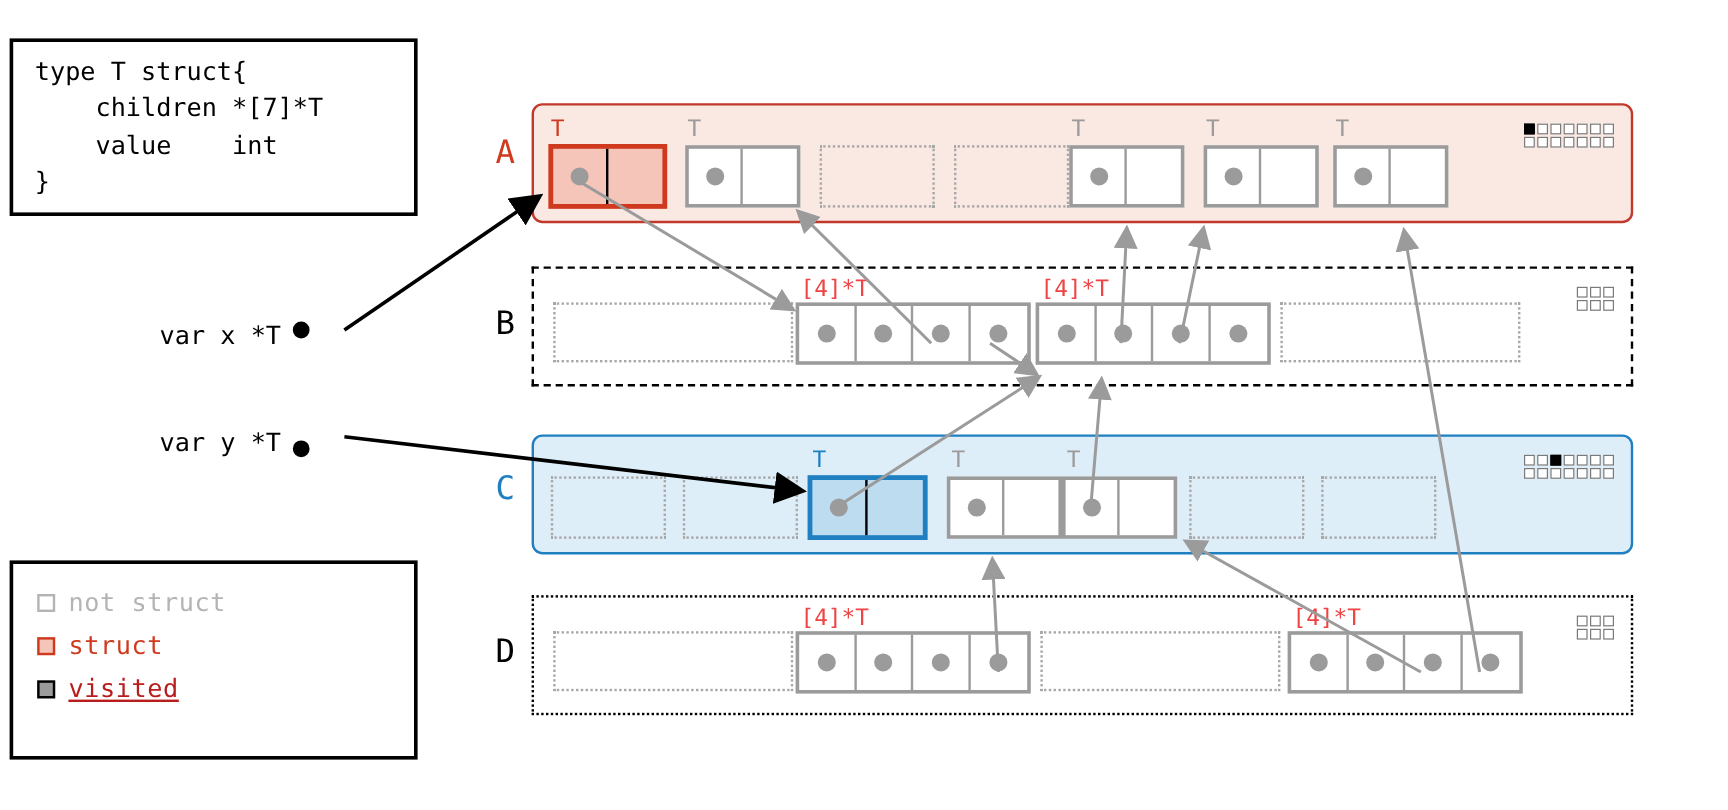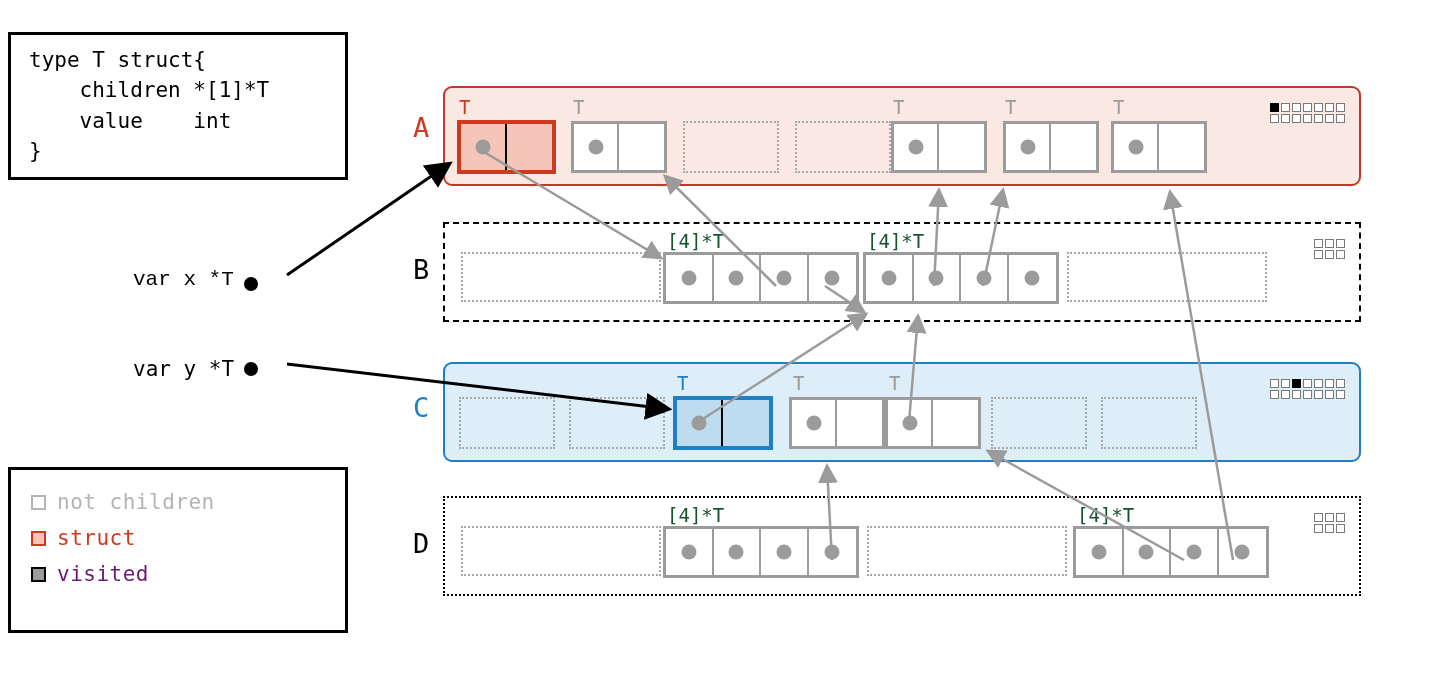--- a/index.html
+++ b/index.html
@@ -57,61 +57,61 @@
   .ttag{position:absolute;font-size:19px;line-height:1;color:#9b9b9b;}
   .ttag-active{color:#cf3a1e;}
   .ttag-work{color:#1f7fc0;}
 
   
   .arr{position:absolute;box-sizing:border-box;display:flex;border:3px solid #9b9b9b;background:#fff;}
   .arr .cell{flex:1 1 25%;position:relative;box-sizing:border-box;border-right:2px solid #9b9b9b;}
   .arr .cell:last-child{border-right:0;}
   .arr .dot{position:absolute;left:50%;top:50%;transform:translate(-50%,-50%);
             width:15px;height:15px;border-radius:50%;background:#9b9b9b;}
-  .arrtag{position:absolute;font-size:19px;line-height:1;color:#14532d;}
+  .arrtag{position:absolute;font-size:19px;line-height:1;color:#ef4444;}
 
   
   .bitmap{position:absolute;display:flex;flex-direction:column;gap:2px;}
   .bitmap .brow{display:flex;gap:2px;}
   .bitmap .bcell{width:9px;height:9px;box-sizing:border-box;border:1.5px solid #7a7a7a;background:#fff;}
   .bitmap .bcell.on{background:#000;border-color:#000;}
 
   
   #arrows{position:absolute;left:0;top:0;width:1440px;height:675px;pointer-events:none;}
 </style>
 </head>
 <body>
 
 <div class="abs" id="code-box">
   <pre>type T struct{
-    children *[1]*T
+    children *[7]*T
     value    int
 }</pre>
 </div>
 
 <div class="abs" id="legend-box">
   <div class="legend-row">
     <span class="legend-swatch" style="border-color:#b4b4b4;background:#ffffff;"></span>
-    <span class="legend-label" style="color:#b4b4b4;">not children</span>
+    <span class="legend-label" style="color:#b4b4b4;">not struct</span>
   </div>
   <div class="legend-row">
     <span class="legend-swatch" style="border-color:#cf3a1e;background:#f4c5b8;"></span>
     <span class="legend-label" style="color:#cf3a1e;">struct</span>
   </div>
   <div class="legend-row">
     <span class="legend-swatch" style="border-color:#000000;background:#9b9b9b;"></span>
-    <span class="legend-label" style="color:#701a75;">visited</span>
-  </div>
-</div>
-
-<div class="abs" style="left:133px;top:268px;display:flex;align-items:flex-end;gap:10px;font-family:Liberation Mono, monospace;">
+    <span class="legend-label" style="color:#b91c1c;text-decoration:underline;">visited</span>
+  </div>
+</div>
+
+<div class="abs" style="left:133px;top:268px;display:flex;align-items:flex-start;gap:10px;">
   <span class="varlabel">var x *T</span>
   <span class="vardot"></span>
 </div>
-<div class="abs" style="left:133px;top:357px;display:flex;align-items:center;gap:10px;">
+<div class="abs" style="left:133px;top:357px;display:flex;align-items:flex-end;gap:10px;">
   <span class="varlabel">var y *T</span>
   <span class="vardot"></span>
 </div>
 
 <div class="abs span-label" style="left:413px;top:114px;color:#cf3a1e;">A</div>
 <div class="abs span-label" style="left:413px;top:256px;color:#000;">B</div>
 <div class="abs span-label" style="left:413px;top:394px;color:#1f7fc0;">C</div>
 <div class="abs span-label" style="left:413px;top:530px;color:#000;">D</div>
 
 <div class="abs span-box span-A">

